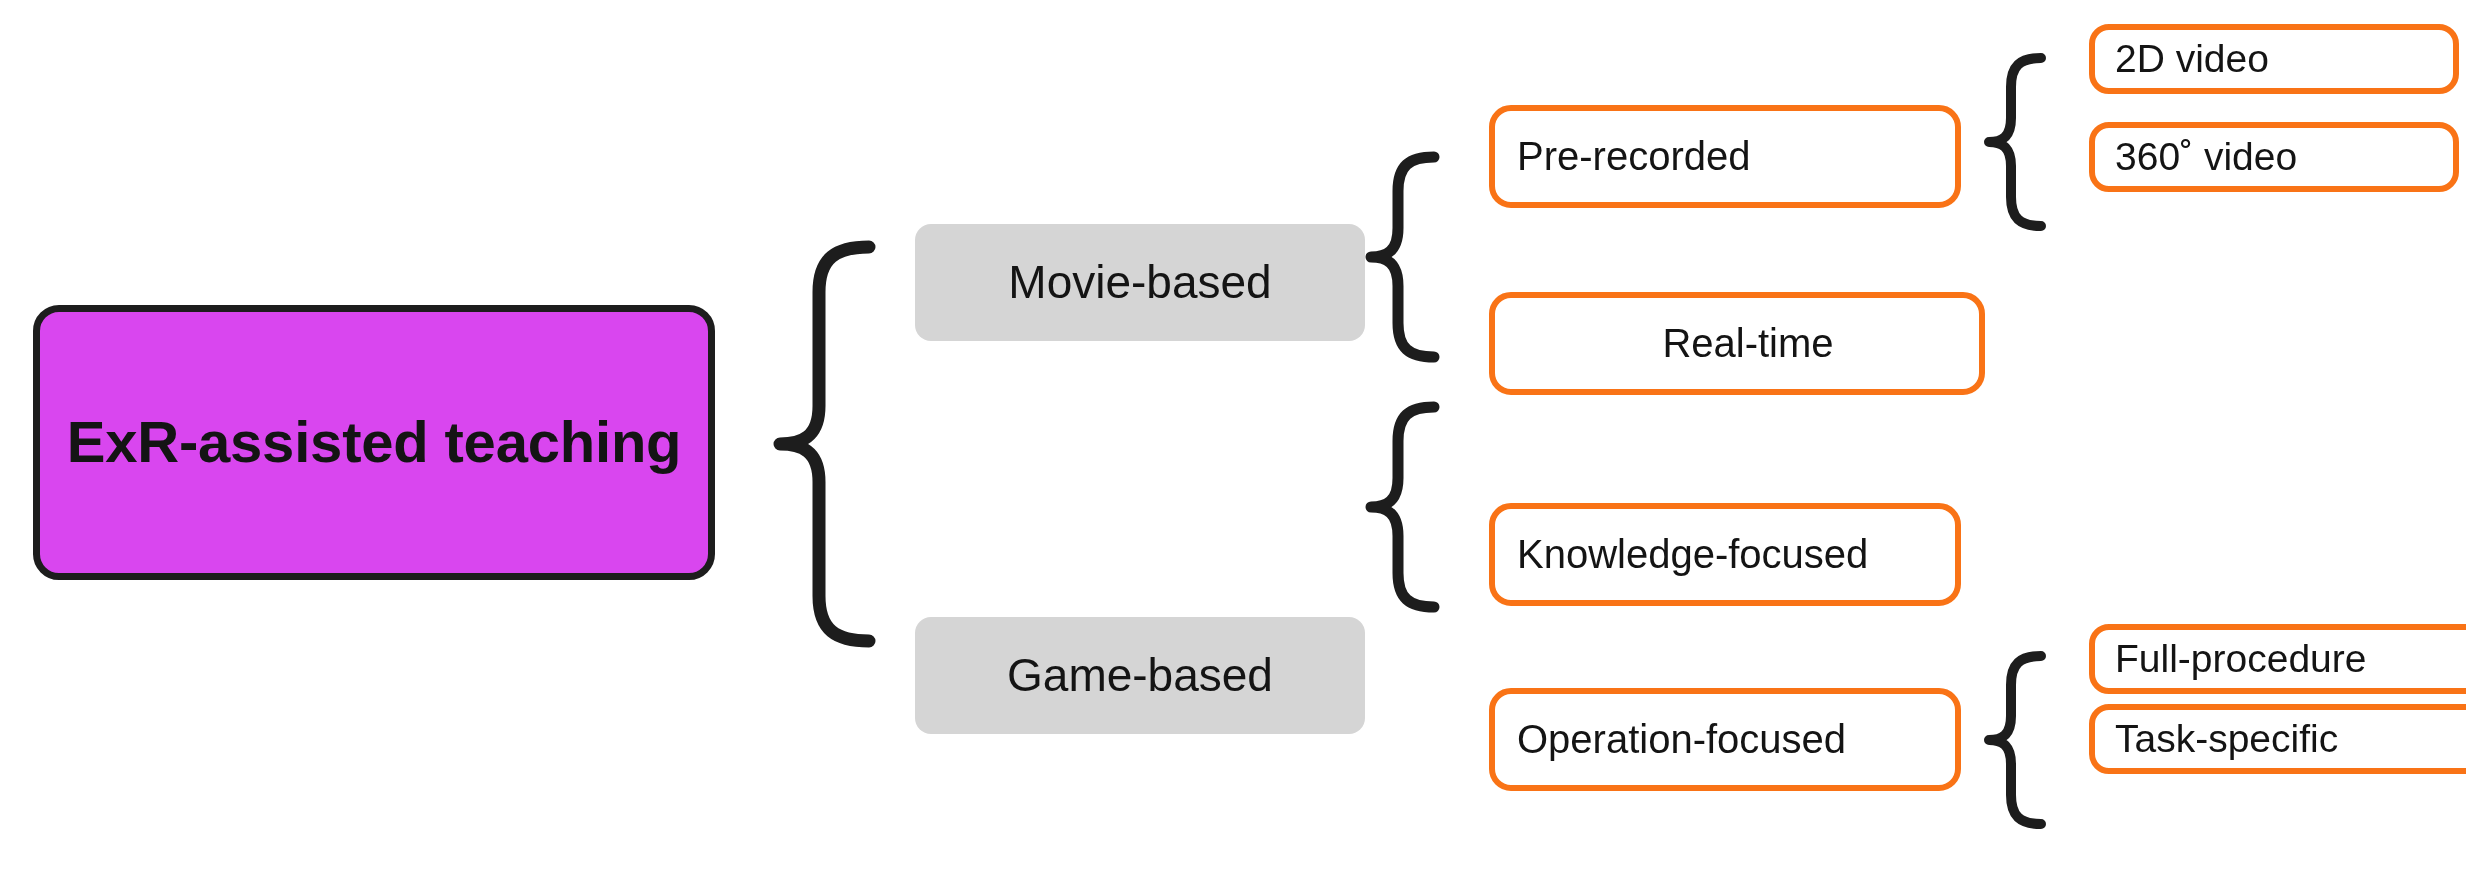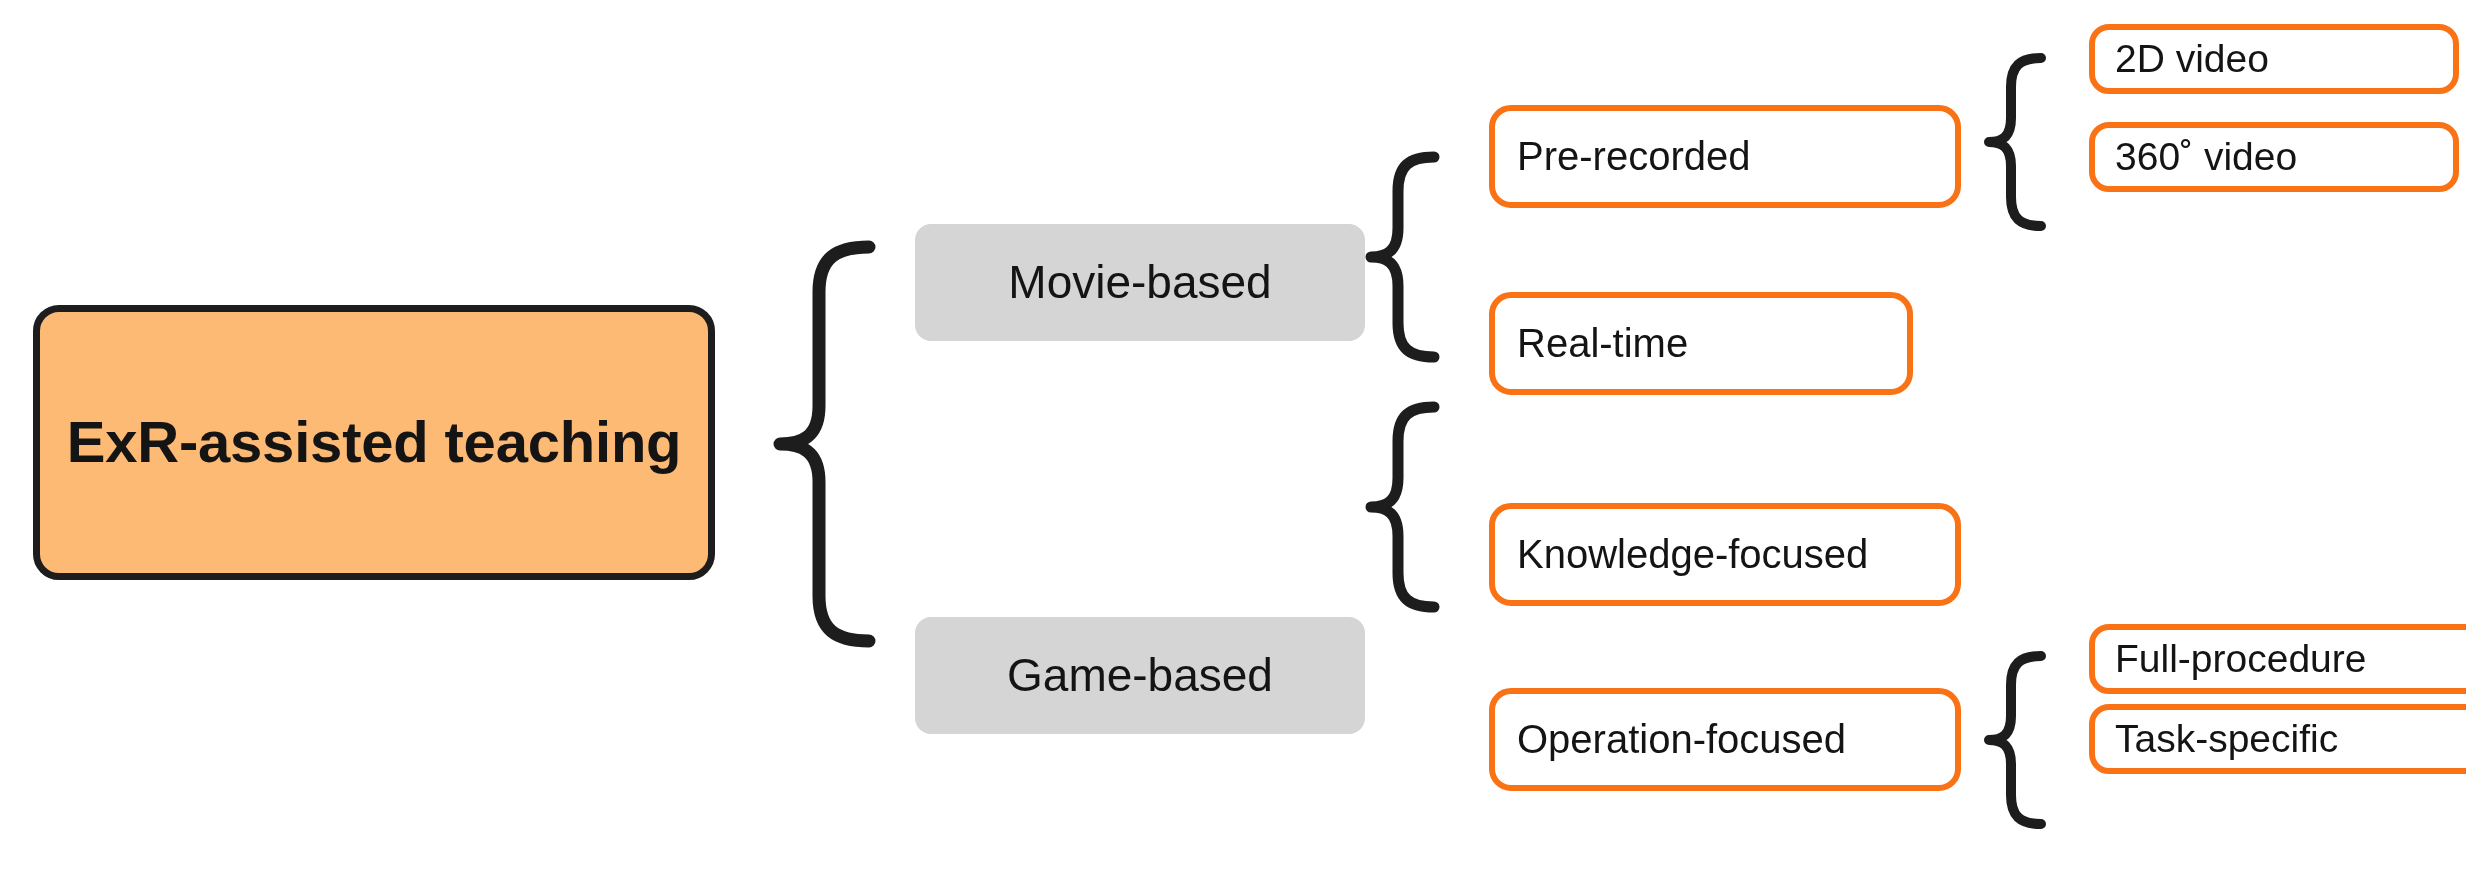--- a/index.html
+++ b/index.html
@@ -30,21 +30,21 @@
     display: flex;
     align-items: center;
     color: #141414;
     line-height: 1.12;
     white-space: nowrap;
   }
   
   .node-root {
     border: 7px solid #1d1d1d;
     border-radius: 26px;
-    background: #fdba74;
+    background: #d946ef;
     justify-content: center;
     text-align: center;
     font-size: 58px;
     font-weight: bold;
     letter-spacing: -0.2px;
   }
   .node-root .node-label {
     display: block;
     width: 100%;
     white-space: normal;
@@ -136,21 +136,21 @@
   </div>
 
   <div class="node node-l1" style="left:915px; top:578px; width:450px; height:117px;">
     <span class="node-label">Game-based</span>
   </div>
 
   <div class="node node-box" style="left:1489px; top:105px; width:472px; height:103px;">
     <span class="node-label">Pre-recorded</span>
   </div>
 
-  <div class="node node-box" style="left:1489px; top:292px; width:424px; height:103px;">
+  <div class="node node-box" style="left:1489px; top:292px; width:496px; height:103px;justify-content:center;">
     <span class="node-label">Real-time</span>
   </div>
 
   <div class="node node-box" style="left:1489px; top:503px; width:472px; height:103px;">
     <span class="node-label">Knowledge-focused</span>
   </div>
 
   <div class="node node-box" style="left:1489px; top:688px; width:472px; height:103px;">
     <span class="node-label">Operation-focused</span>
   </div>

